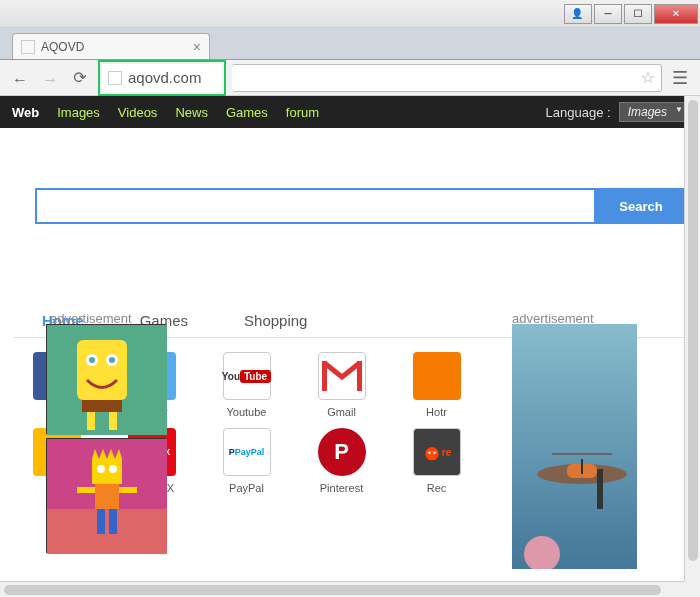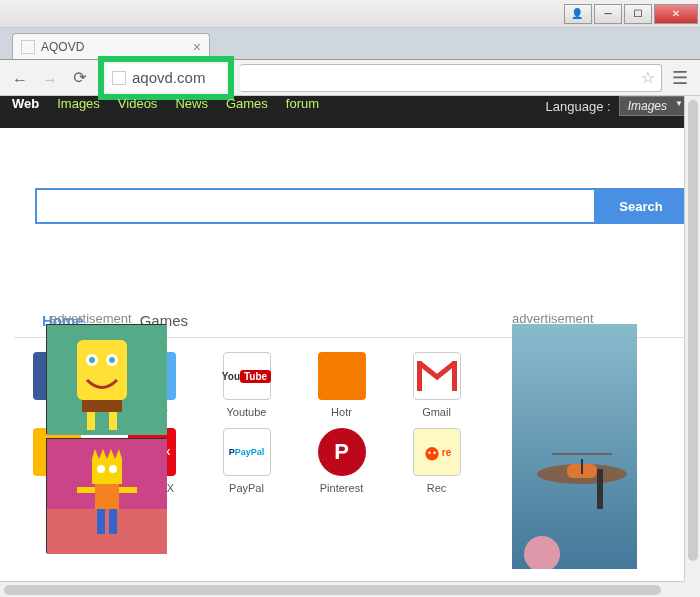--- a/index.html
+++ b/index.html
@@ -14,28 +14,28 @@
 
 .tab-bar { height: 32px; background: #d0d6dd; display: flex; align-items: flex-end; padding-left: 12px; border-bottom: 1px solid #999; }
 .tab { background: #f7f7f7; border: 1px solid #aaa; border-bottom: none; border-radius: 4px 4px 0 0; height: 26px; display: flex; align-items: center; padding: 0 8px; width: 198px; font-size: 12px; color: #555; }
 .tab-favicon { width: 14px; height: 14px; border: 1px solid #ccc; margin-right: 6px; display: inline-block; }
 .tab-close { margin-left: auto; font-size: 14px; color: #888; }
 
 
 .toolbar { height: 36px; background: #f2f2f2; border-bottom: 1px solid #ccc; display: flex; align-items: center; padding: 0 8px; gap: 6px; }
 .nav-btn { width: 24px; height: 24px; display: flex; align-items: center; justify-content: center; color: #666; font-size: 16px; }
 .address-bar-wrap { flex: 1; height: 28px; background: #fff; border: 1px solid #bbb; border-radius: 3px; display: flex; align-items: center; padding: 0 6px; }
-.address-highlight { border: 6px solid #22c55e; padding: 2px; }
+.address-highlight { border: 2px solid #22c55e; padding: 2px; }
 .address-text { flex: 1; font-size: 15px; color: #555; }
 .address-favicon { width: 14px; height: 14px; border: 1px solid #ccc; margin-right: 6px; }
 .star-icon { color: #aaa; font-size: 16px; }
 .menu-btn { width: 24px; height: 24px; display: flex; align-items: center; justify-content: center; color: #666; font-size: 18px; }
 
 
-.darknav { height: 32px; background: #222; display: flex; align-items: flex-start; padding: 0 12px; color: #ddd; font-size: 13px; }
+.darknav { height: 32px; background: #222; display: flex; align-items: center; padding: 0 12px; color: #ddd; font-size: 13px; }
 .darknav .dn-item { margin-right: 18px; color: #bef264; }
 .darknav .dn-item.active { color: #fff; font-weight: bold; }
 .darknav .lang-area { margin-left: auto; display: flex; align-items: center; gap: 8px; }
 .lang-select { background: #555; color: #eee; border: 1px solid #777; padding: 2px 20px 2px 8px; font-size: 12px; font-style: italic; position: relative; }
 .lang-select::after { content: "▼"; position: absolute; right: 4px; font-size: 8px; }
 
 
 .content { position: relative; padding: 0; height: 460px; overflow: hidden; border-bottom: 1px solid #ccc; }
 .search-row { display: flex; padding: 60px 14px 0 14px; margin-left: 21px; }
 .search-input { flex: 1; height: 36px; border: 2px solid #4a90e2; padding: 0 8px; font-size: 14px; }
@@ -55,21 +55,21 @@
 .ic-fb { background: #3b5998; }
 .ic-tw { background: #55acee; }
 .ic-yt { background: #fff; border: 1px solid #ccc; color: #333; font-size: 10px; }
 .ic-yt .red { background: #c00; color: #fff; padding: 1px 4px; border-radius: 3px; }
 .ic-gm { background: #fff; border: 1px solid #ccc; }
 .ic-hot { background: #f57c00; }
 .ic-bing { background: #ffb900; font-size: 18px; }
 .ic-nf { background: #e50914; font-size: 9px; }
 .ic-pp { background: #fff; border: 1px solid #ccc; color: #003087; font-size: 9px; }
 .ic-pin { background: #bd081c; border-radius: 50%; font-size: 22px; }
-.ic-red { background: #fef9c3; border: 1px solid #ccc; color: #ff4500; font-size: 10px; text-align: center; }
+.ic-red { background: #404040; border: 1px solid #ccc; color: #ff4500; font-size: 10px; text-align: center; }
 
 
 .gmail-svg { width: 40px; height: 30px; }
 
 
 .overlay-ad { position: absolute; }
 .overlay-ad.a1 { left: 46px; top: 196px; width: 120px; height: 110px; border: 1px solid #333; background: linear-gradient(#8ab, #467); }
 .overlay-ad.a2 { left: 46px; top: 310px; width: 120px; height: 115px; border: 1px solid #333; background: #c36; }
 .overlay-ad.a3 { left: 512px; top: 196px; width: 125px; height: 245px; background: linear-gradient(#6a9bc4, #3a6a94); }
 .ad-corner { position: absolute; top: 2px; right: 2px; font-size: 9px; background: rgba(255,255,255,0.8); padding: 0 2px; color: #06c; }
@@ -138,20 +138,21 @@
     <input class="search-input" value="" style="">
     <button class="search-btn">Search</button>
   </div>
 
   <span class="ad-label l">advertisement</span>
   <span class="ad-label r">advertisement</span>
 
   <div class="subtabs">
     <div class="subtab active">Home</div>
     <div class="subtab">Games</div>
+    <div class="subtab">Shopping</div>
   </div>
 
   <div class="tiles">
     <div class="tile">
       <div class="tile-icon ic-fb">
           <span>f</span>
         </div>
       <span>Fac</span>
     </div>
     <div class="tile">
@@ -161,35 +162,35 @@
           </svg>
       </div>
       <span>Twitter</span>
     </div>
     <div class="tile">
       <div class="tile-icon ic-yt">
         <span style="color:#333;font-weight:bold">You</span>
         <span class="red">Tube</span>
       </div>
       <span>Youtube</span>
-    </div>
-    <div class="tile">
-      <div class="tile-icon ic-hot"></div>
-      <span>Hotr</span>
     </div>
     <div class="tile">
       <div class="tile-icon ic-gm">
         <svg class="gmail-svg" viewBox="0 0 40 30">
             <rect x="0" y="0" width="40" height="30" fill="#fff"></rect>
             <polyline points="0,0 20,16 40,0" fill="none" stroke="#d33" stroke-width="5"></polyline>
             <rect x="0" y="0" width="5" height="30" fill="#d33"></rect>
             <rect x="35" y="0" width="5" height="30" fill="#d33"></rect>
           </svg>
       </div>
       <span>Gmail</span>
+    </div>
+    <div class="tile">
+      <div class="tile-icon ic-hot"></div>
+      <span>Hotr</span>
     </div>
     <div class="tile"></div>
     <div class="tile">
       <span>V</span>
     </div>
 
     <div class="tile">
       <div class="tile-icon ic-bing">
           <span>b</span>
         </div>

